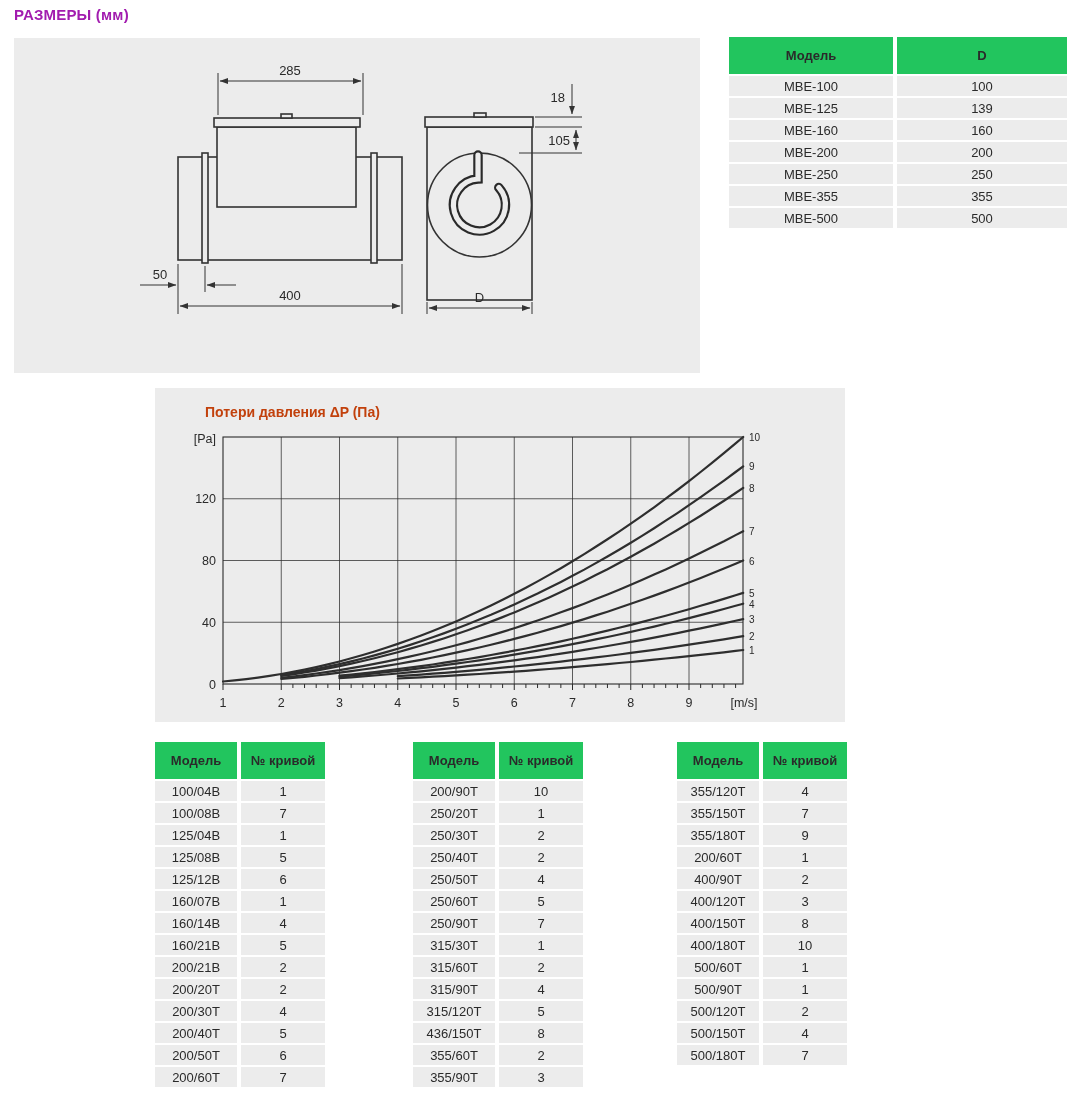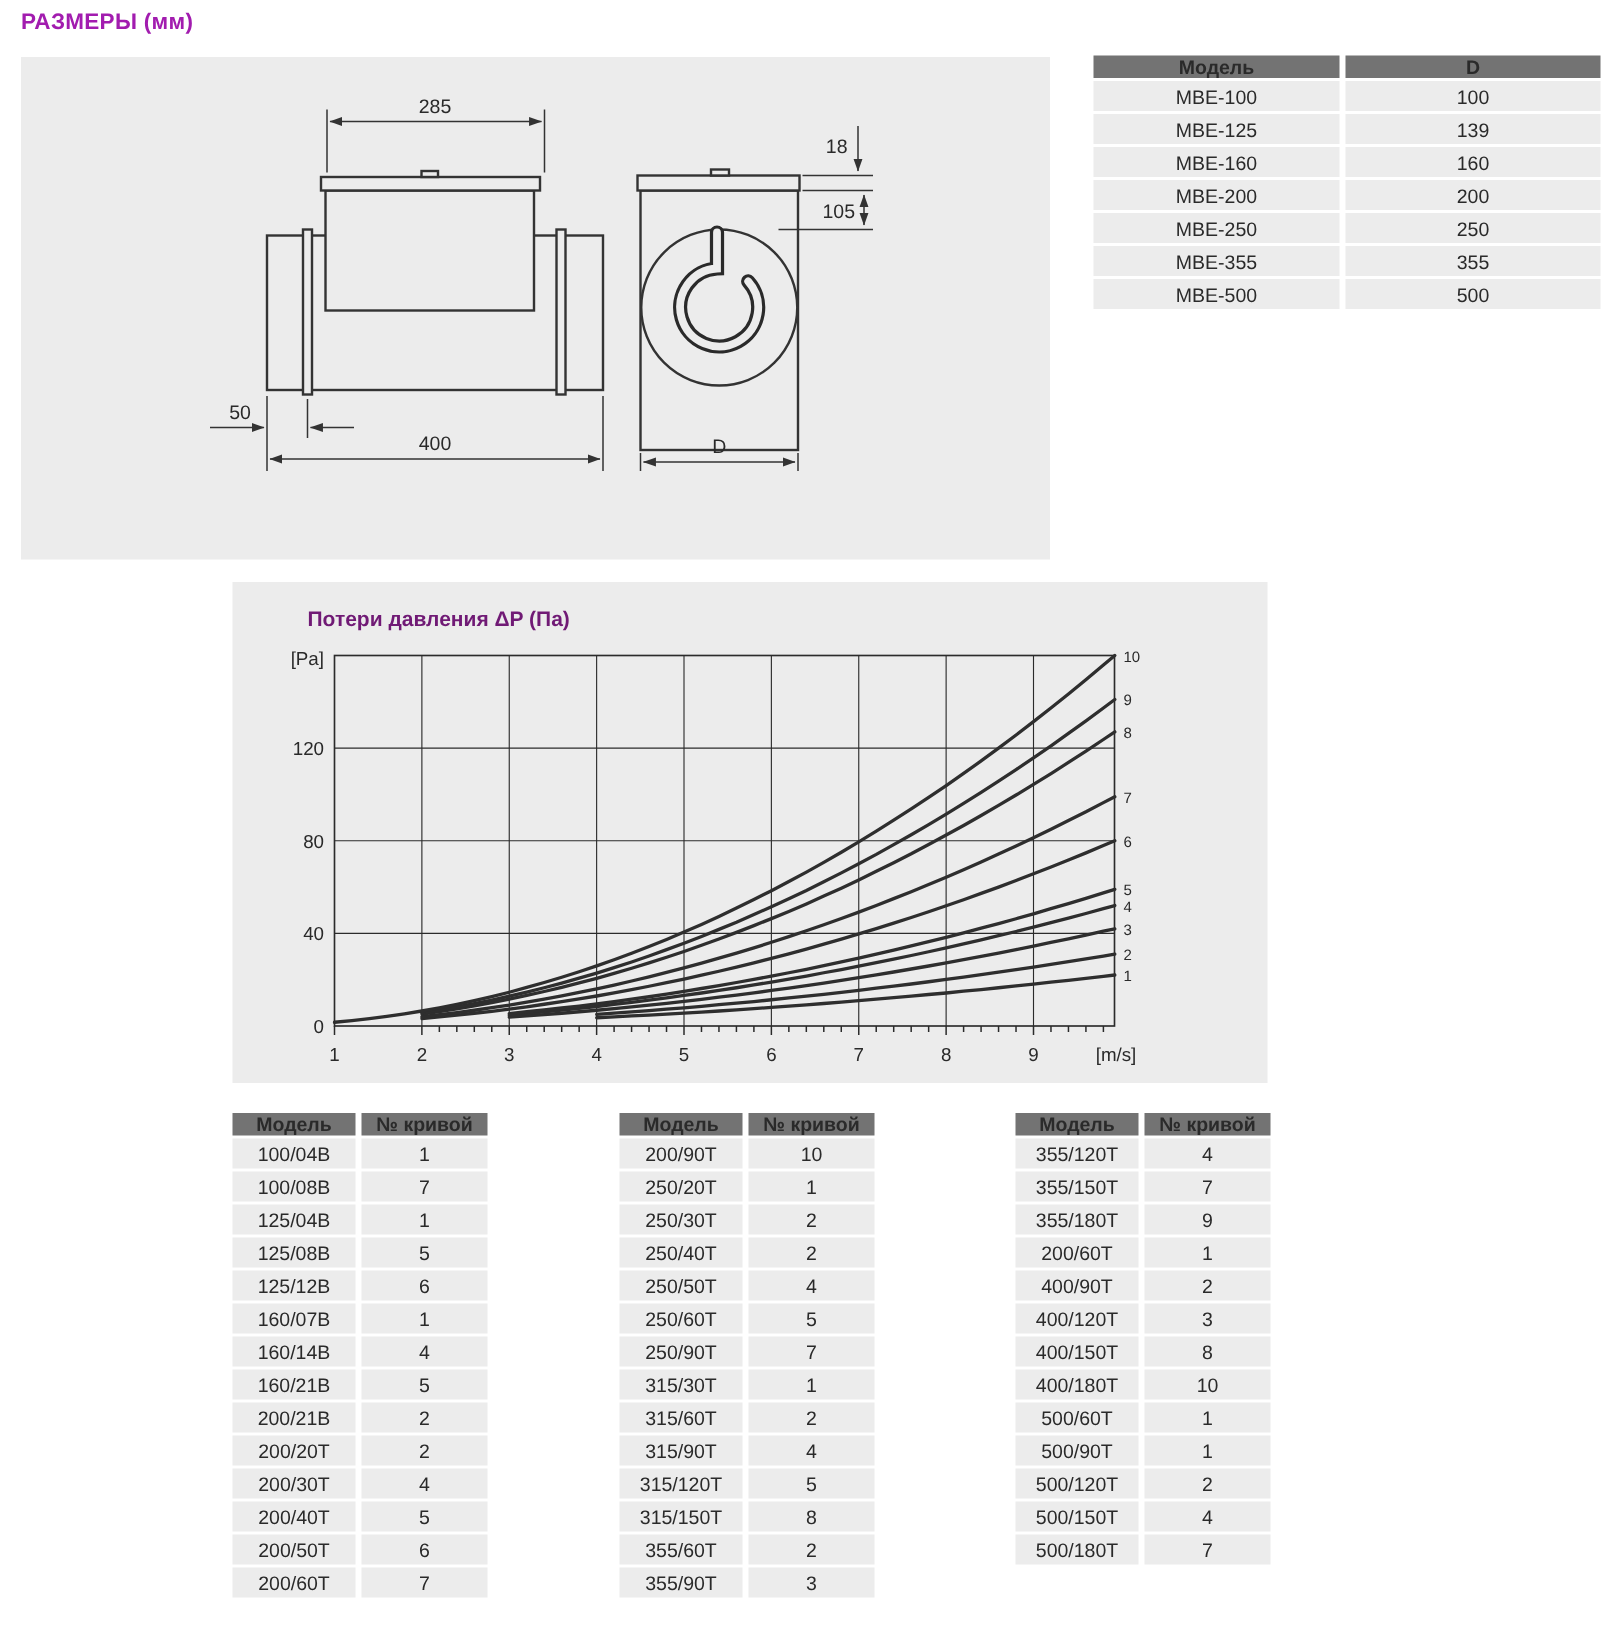--- a/index.html
+++ b/index.html
@@ -2,34 +2,34 @@
 <html><head>
 <meta charset="utf-8">
 <style>
   html,body{margin:0;padding:0;background:#fff;}
   .page{position:relative;width:1071px;height:1099px;background:#fff;
         font-family:"Liberation Sans",sans-serif;color:#2a2a2a;overflow:hidden;}
   .page-title{position:absolute;left:14px;top:6px;font-size:15px;font-weight:bold;color:#a21caf;letter-spacing:.2px;}
   .panel{position:absolute;background:#ececec;}
   .drawing-panel{left:14px;top:38px;width:686px;height:335px;text-decoration:underline;}
   .chart-panel{left:155px;top:388px;width:690px;height:334px;}
-  .chart-title{position:absolute;left:50px;top:16px;font-size:14px;font-weight:bold;color:#701a75;}
+  .chart-title{position:absolute;left:50px;top:16px;font-size:14px;font-weight:bold;color:#c2410c;}
   svg{display:block;}
   svg text{font-family:"Liberation Sans",sans-serif;fill:#2a2a2a;}
   .dim{font-size:13px;}
   .draw-line{stroke:#333;stroke-width:1.6;fill:#ececec;}
   .thin{stroke:#333;stroke-width:1;fill:none;}
   .grid{stroke:#2b2b2b;stroke-width:.75;}
   .tick{stroke:#2b2b2b;stroke-width:1;}
   .frame{stroke:#2b2b2b;stroke-width:1.1;fill:none;}
   .curve{stroke:#2e2e2e;stroke-width:2.2;fill:none;stroke-linecap:round;}
   .xlab,.ylab{font-size:12.5px;}
   .clab{font-size:10px;}
   table.datatable{position:absolute;border-collapse:separate;border-spacing:4px 2px;table-layout:fixed;}
-  table.datatable th{background:#737373;font-size:13px;font-weight:bold;height:15px;text-align:center;padding:0;}
+  table.datatable th{background:#22c55e;font-size:13px;font-weight:bold;height:37px;text-align:center;padding:0;}
   table.datatable td{background:#ececec;font-size:13px;height:20px;padding:0;}
   td.c-model{text-align:center;padding-left:12px;}
   td.c-val{text-align:center;}
   .t-size{left:725px;top:35px;width:346px;}
   .t-size .col1{width:164px;} .t-size .col2{width:170px;}
   .t-curve{width:178px;top:740px;}
   .t-curve .col1{width:82px;} .t-curve .col2{width:84px;}
   .t1{left:151px;} .t2{left:409px;} .t3{left:673px;}
 </style>
 </head>
@@ -353,21 +353,21 @@
         </tr>
         <tr>
           <td class="c-model">315/90Т</td>
           <td class="c-val">4</td>
         </tr>
         <tr>
           <td class="c-model">315/120Т</td>
           <td class="c-val">5</td>
         </tr>
         <tr>
-          <td class="c-model">315/150Т</td>
+          <td class="c-model">436/150Т</td>
           <td class="c-val">8</td>
         </tr>
         <tr>
           <td class="c-model">355/60Т</td>
           <td class="c-val">2</td>
         </tr>
         <tr>
           <td class="c-model">355/90Т</td>
           <td class="c-val">3</td>
         </tr>

